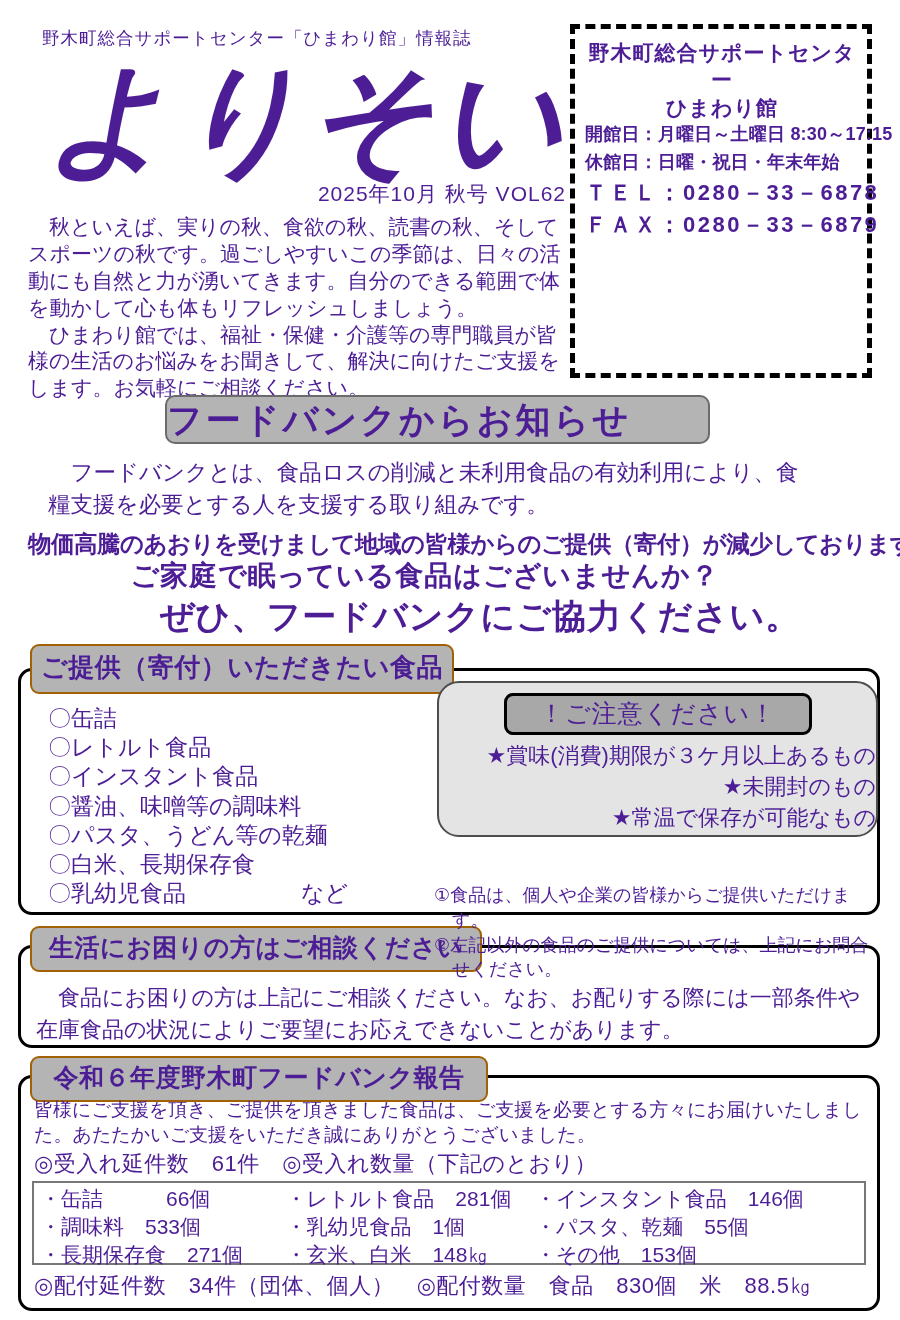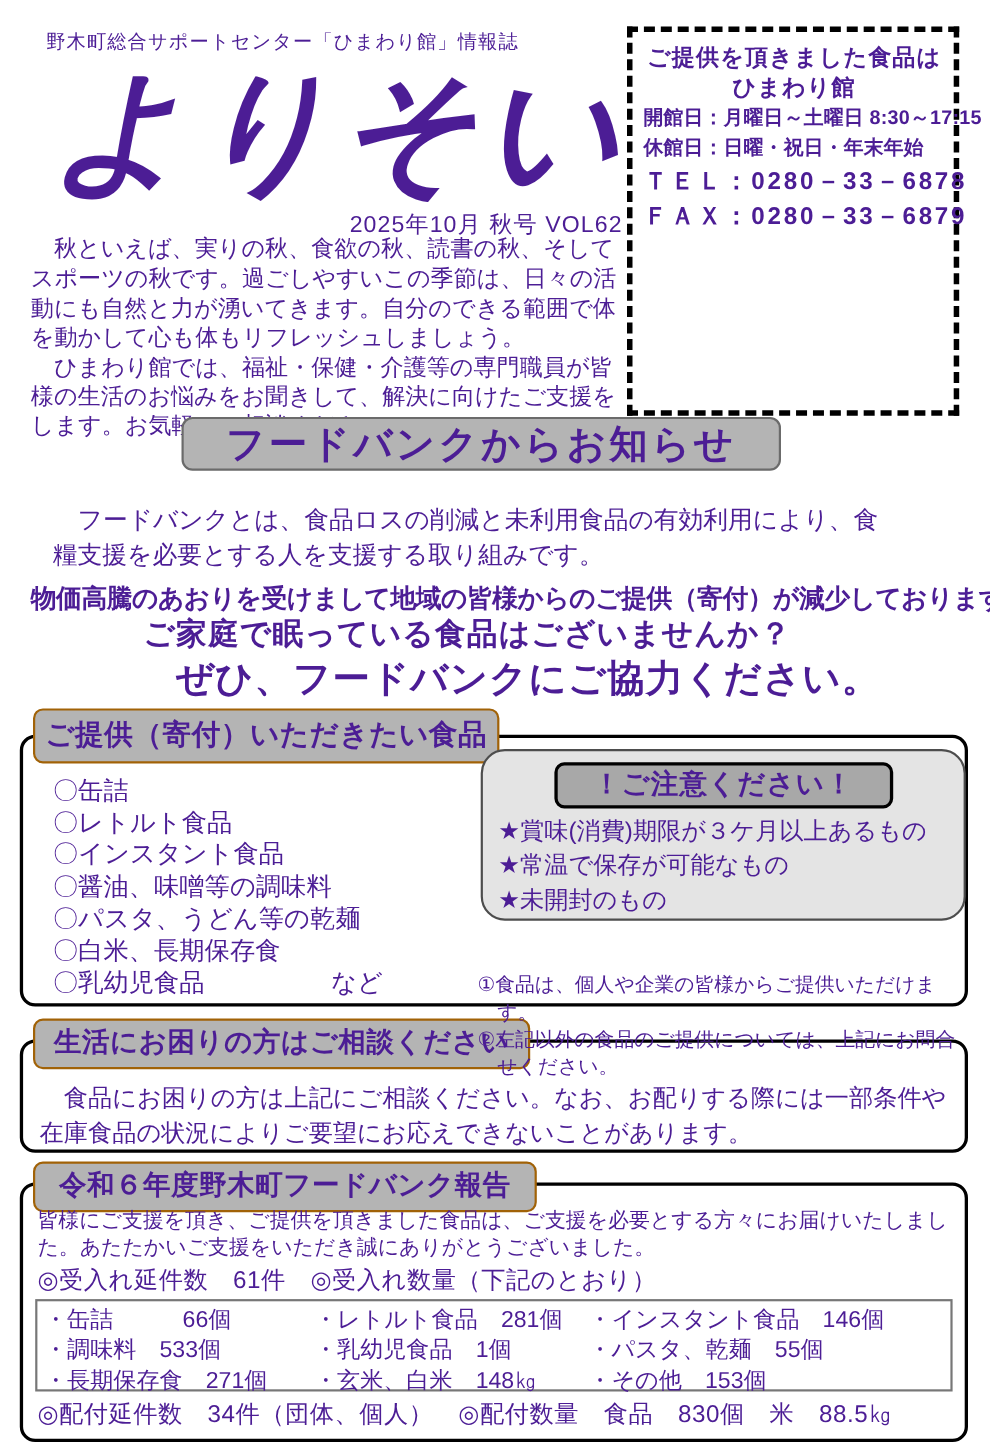--- a/index.html
+++ b/index.html
@@ -7,37 +7,37 @@
     position:relative;width:900px;height:1320px;margin:0 auto;background:#ffffff;
     color:#4c1d95;font-family:"Liberation Sans","DejaVu Sans",sans-serif;overflow:hidden;
   }
   
   .tagline{position:absolute;left:42px;top:26px;font-size:17.5px;letter-spacing:1px;font-weight:500;}
   .big-title{
     position:absolute;left:46px;top:30px;width:524px;
     font-family:"DejaVu Serif","Liberation Serif",serif;font-style:italic;font-weight:bold;
     font-size:122px;line-height:1.25;letter-spacing:6px;white-space:nowrap;margin-top:12px;
   }
-  .issue{position:absolute;left:280px;top:190px;width:286px;text-align:right;font-size:21px;letter-spacing:1px;}
+  .issue{position:absolute;left:280px;top:180px;width:286px;text-align:right;font-size:21px;letter-spacing:1px;}
   
   .info-box{
     position:absolute;left:570px;top:24px;width:302px;height:354px;box-sizing:border-box;
     border:5px dashed #000;padding:10px 8px 0 10px;background:#fff;
   }
   .info-title{text-align:center;font-weight:800;font-size:21px;line-height:1.3;letter-spacing:1px;}
   .info-row{font-weight:800;font-size:18px;line-height:1.55;letter-spacing:0.2px;white-space:nowrap;}
   .info-tel{font-weight:800;font-size:22px;line-height:1.45;letter-spacing:2.5px;white-space:nowrap;}
   
   .intro{position:absolute;left:28px;top:214px;width:548px;font-size:21px;line-height:1.28;}
   .intro p{margin:0;}
   
   .banner{
-    position:absolute;left:165px;top:379px;width:545px;height:49px;box-sizing:border-box;
+    position:absolute;left:165px;top:395px;width:545px;height:49px;box-sizing:border-box;
     background:var(--tab-gray,#b4b4b4);border:2px solid #6b6b6b;border-radius:10px;
-    text-align:center;font-size:35px;font-weight:600;line-height:45px;letter-spacing:3px;
+    text-align:left;font-size:35px;font-weight:600;line-height:45px;letter-spacing:3px;
   }
   .fb-desc{position:absolute;left:48px;top:457px;width:772px;font-size:22.5px;line-height:1.42;}
   .appeal1{position:absolute;left:28px;top:528px;width:856px;font-size:23.5px;font-weight:800;letter-spacing:-0.5px;white-space:nowrap;}
   .appeal2{position:absolute;left:0;top:557px;width:850px;text-align:center;font-size:28px;font-weight:700;letter-spacing:1px;}
   .appeal3{position:absolute;left:60px;top:594px;width:840px;text-align:center;font-size:34px;font-weight:800;letter-spacing:1px;}
   
   .sec{position:absolute;left:18px;width:862px;box-sizing:border-box;border:3.5px solid #000;border-radius:14px;background:#fff;}
   .sec1{top:668px;height:247px;}
   .sec2{top:945px;height:103px;}
   .sec3{top:1075px;height:236px;}
@@ -50,23 +50,23 @@
   .tab3{left:30px;top:1056px;width:458px;height:46px;font-size:25px;line-height:39px;letter-spacing:0.5px;}
   
   .don-list{position:absolute;left:48px;top:704px;margin:0;padding:0;list-style:none;font-size:23px;line-height:1.27;z-index:3;}
   .caution{
     position:absolute;left:437px;top:681px;width:441px;height:156px;box-sizing:border-box;z-index:3;
     background:var(--panel-light,#e4e4e4);border:2.5px solid #4d4d4d;border-radius:22px;
   }
   .caution-tab{
     margin:10px auto 6px;width:308px;height:42px;box-sizing:border-box;
     background:var(--panel-header,#a8a8a8);border:3px solid #000;border-radius:9px;
-    text-align:center;font-size:25px;font-weight:700;line-height:35px;letter-spacing:1px;
+    text-align:center;font-size:25px;font-weight:400;line-height:35px;letter-spacing:1px;
   }
-  .caution-items{padding-left:14px;font-size:22px;line-height:1.4;font-weight:500;}
+  .caution-items{padding-left:14px;font-size:22px;line-height:1.4;font-weight:500;text-align:right;}
   .notes{position:absolute;left:434px;top:883px;width:452px;font-size:18px;line-height:1.38;z-index:3;}
   .note{padding-left:1em;text-indent:-1em;}
   
   .consult-body{position:absolute;left:36px;top:982px;width:832px;font-size:22px;line-height:1.45;z-index:3;}
   
   .report-body{position:absolute;left:34px;top:1097px;width:828px;font-size:19px;line-height:1.33;z-index:3;font-weight:500;}
   .received{position:absolute;left:34px;top:1149px;font-size:22px;z-index:3;font-weight:500;letter-spacing:0.5px;}
   .rtable{
     position:absolute;left:32px;top:1181px;width:834px;height:84px;box-sizing:border-box;z-index:3;
     border:2px solid #777;display:grid;grid-template-rows:1fr 1fr 1fr;padding:2px 6px;background:#fff;
@@ -77,21 +77,21 @@
 </head>
 <body>
 
 <div class="page">
 
   <div class="tagline">野木町総合サポートセンター「ひまわり館」情報誌</div>
   <div class="big-title">よりそい</div>
   <div class="issue">2025年10月 秋号  VOL62</div>
 
   <div class="info-box">
-    <div class="info-title">ご提供を頂きました食品は</div>
+    <div class="info-title">野木町総合サポートセンター</div>
     <div class="info-title">ひまわり館</div>
     <div class="info-row">開館日：月曜日～土曜日 8:30～17:15</div>
     <div class="info-row">休館日：日曜・祝日・年末年始</div>
     <div class="info-tel">ＴＥＬ：0280－33－6878</div>
     <div class="info-tel">ＦＡＸ：0280－33－6879</div>
   </div>
 
   <div class="intro">
     <p>　秋といえば、実りの秋、食欲の秋、読書の秋、そしてスポーツの秋です。過ごしやすいこの季節は、日々の活動にも自然と力が湧いてきます。自分のできる範囲で体を動かして心も体もリフレッシュしましょう。</p>
     <p>　ひまわり館では、福祉・保健・介護等の専門職員が皆様の生活のお悩みをお聞きして、解決に向けたご支援をします。お気軽にご相談ください。</p>
@@ -111,22 +111,22 @@
     <li>〇インスタント食品</li>
     <li>〇醤油、味噌等の調味料</li>
     <li>〇パスタ、うどん等の乾麺</li>
     <li>〇白米、長期保存食</li>
     <li>〇乳幼児食品　　　　　など</li>
   </ul>
   <div class="caution">
     <div class="caution-tab">！ご注意ください！</div>
     <div class="caution-items">
       <div>★賞味(消費)期限が３ケ月以上あるもの</div>
+      <div>★未開封のもの</div>
       <div>★常温で保存が可能なもの</div>
-      <div>★未開封のもの</div>
     </div>
   </div>
   <div class="notes">
     <div class="note">①食品は、個人や企業の皆様からご提供いただけます。</div>
     <div class="note">②左記以外の食品のご提供については、上記にお問合せください。</div>
   </div>
 
   <div class="sec sec2"></div>
   <div class="tab tab2">生活にお困りの方はご相談ください</div>
   <div class="consult-body">　食品にお困りの方は上記にご相談ください。なお、お配りする際には一部条件や在庫食品の状況によりご要望にお応えできないことがあります。</div>

